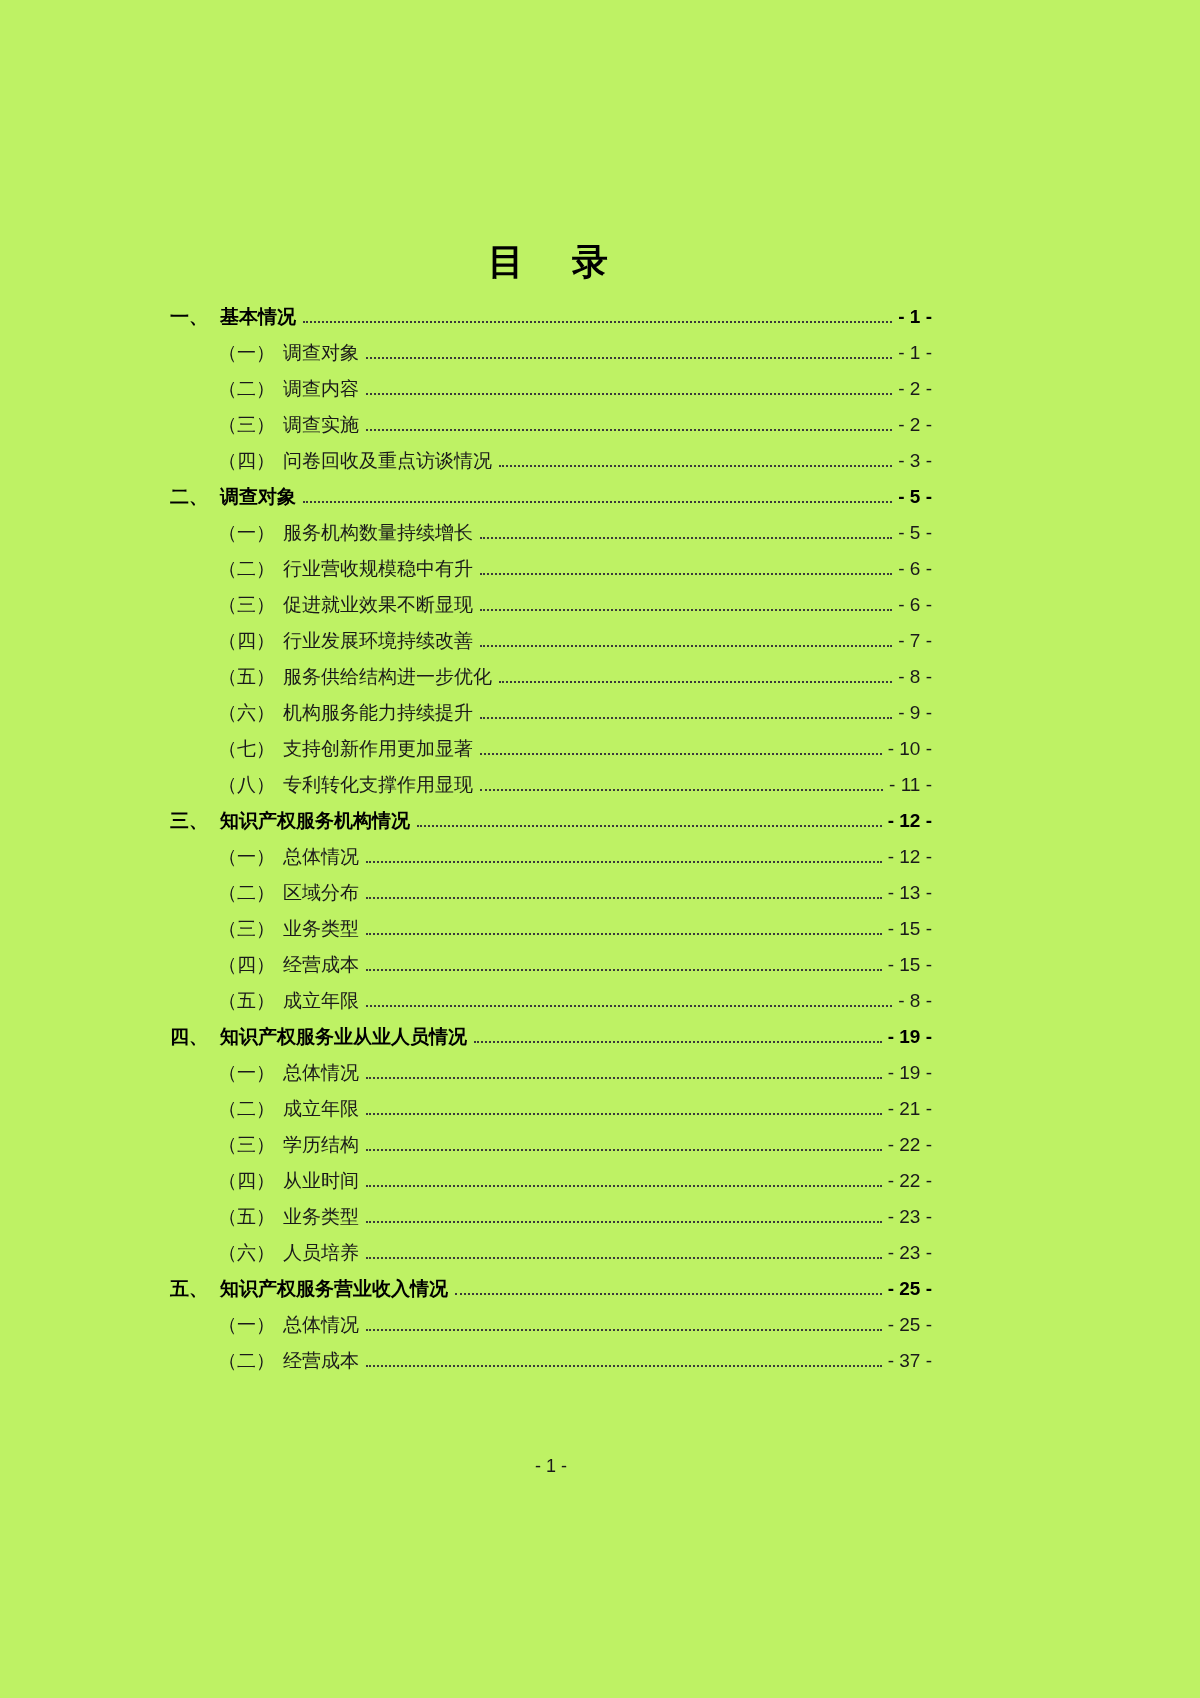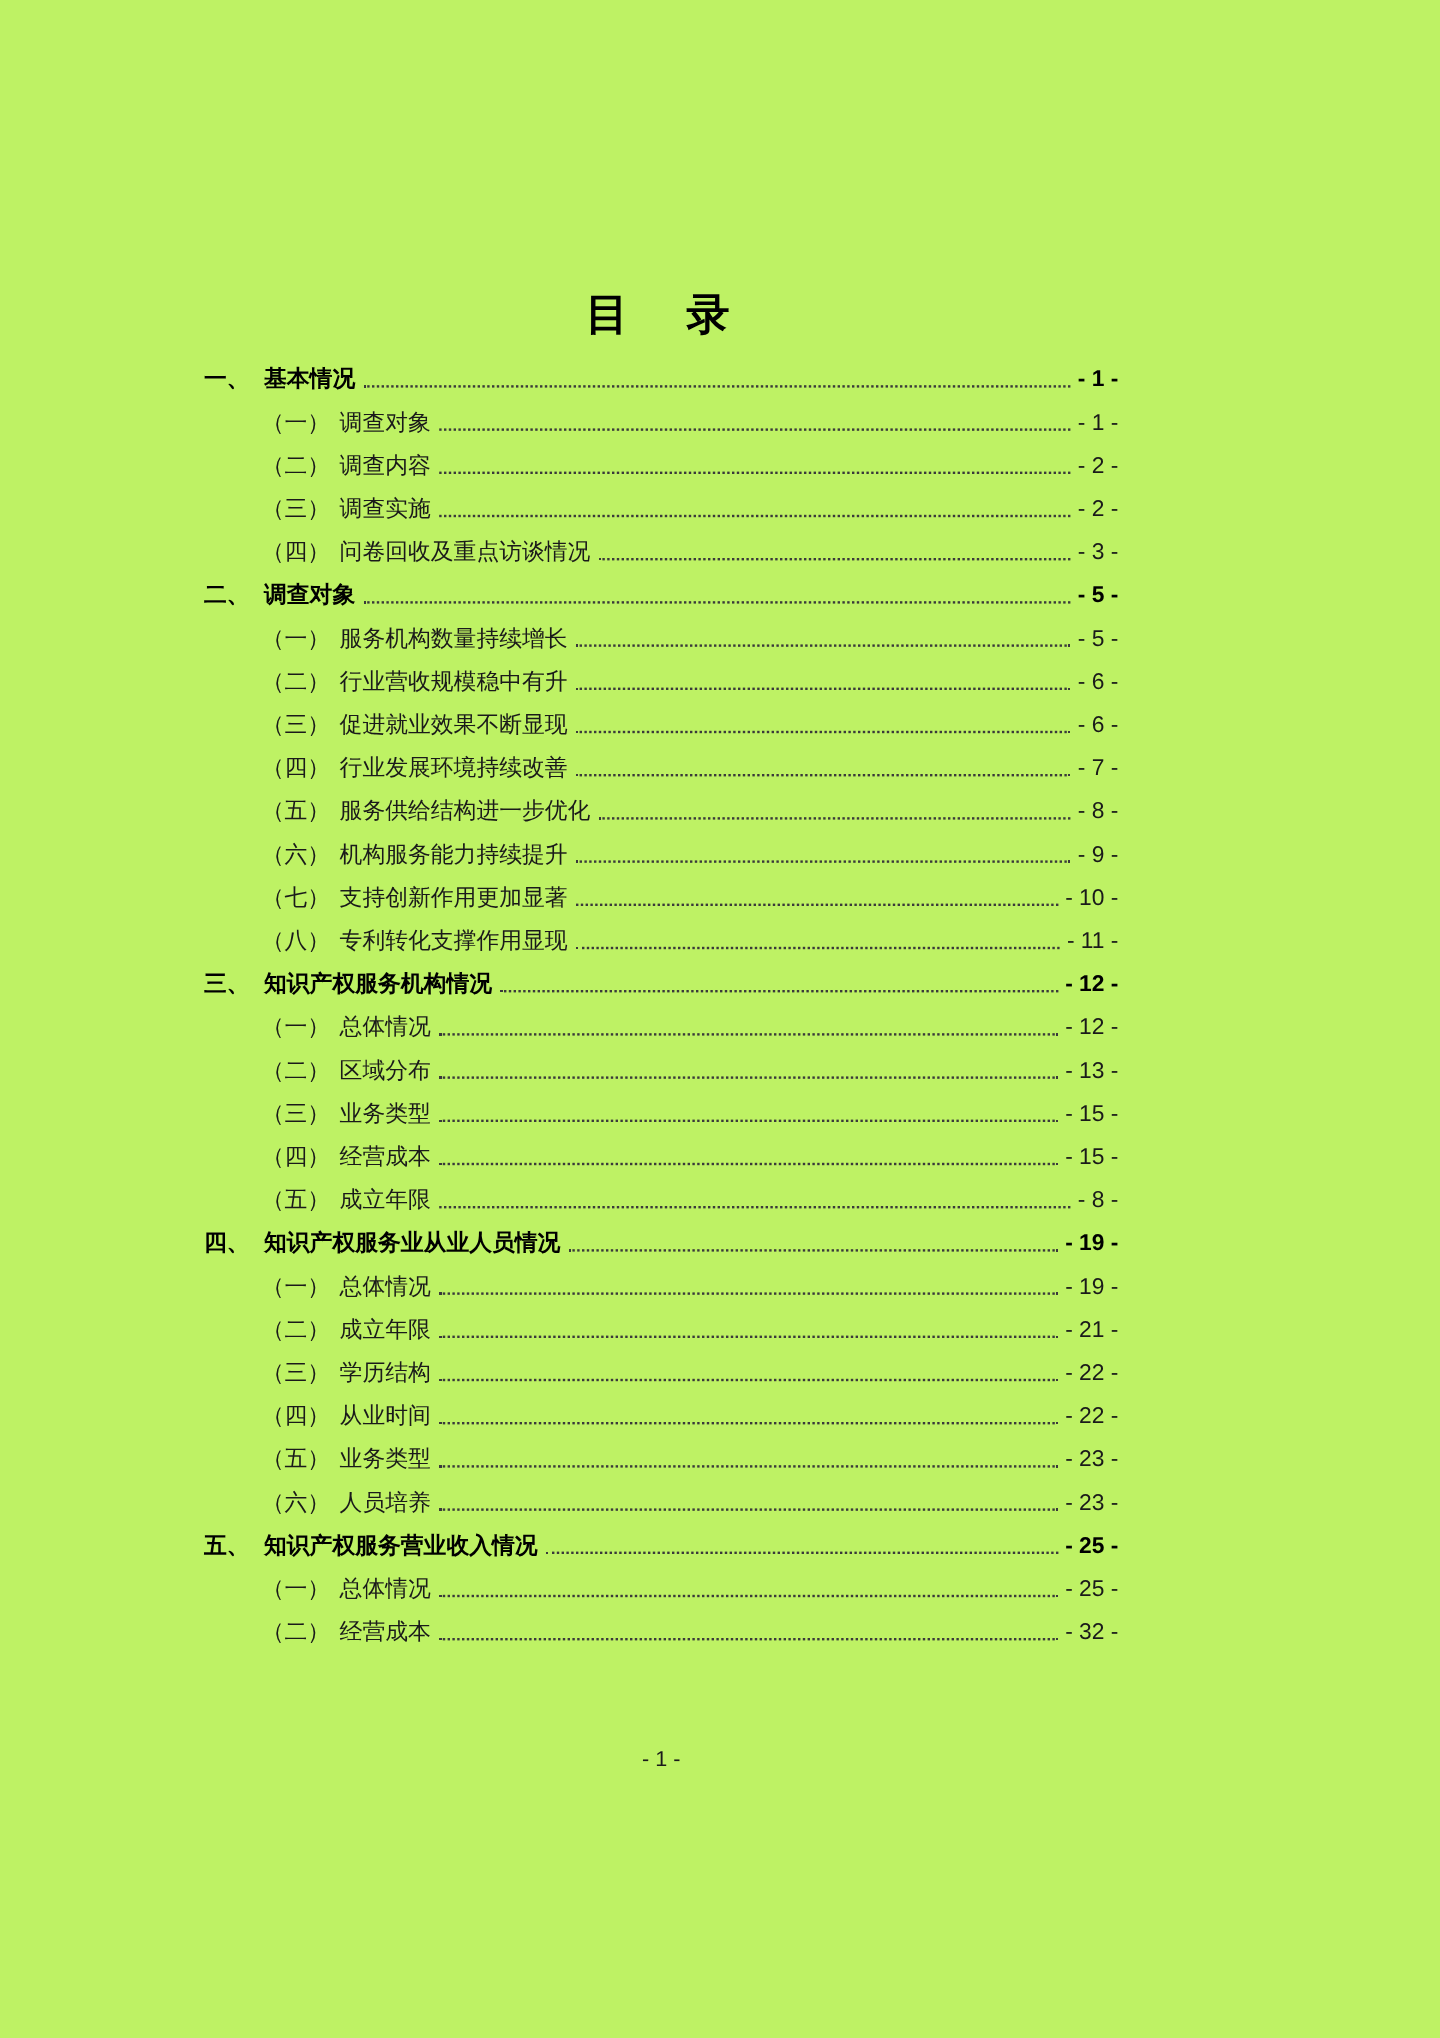--- a/index.html
+++ b/index.html
@@ -255,19 +255,19 @@
       <div class="toc-row level-2">
     <span class="toc-label">（一）</span>
     <span class="toc-text">总体情况</span>
     <span class="dots"></span>
     <span class="toc-page">- 25 -</span>
   </div>
       <div class="toc-row level-2">
     <span class="toc-label">（二）</span>
     <span class="toc-text">经营成本</span>
     <span class="dots"></span>
-    <span class="toc-page">- 32 -</span>
+    <span class="toc-page">- 37 -</span>
   </div>
     </div>
 
   <div class="page-footer">- 1 -</div>
 
 </div>
 
 </body></html>

